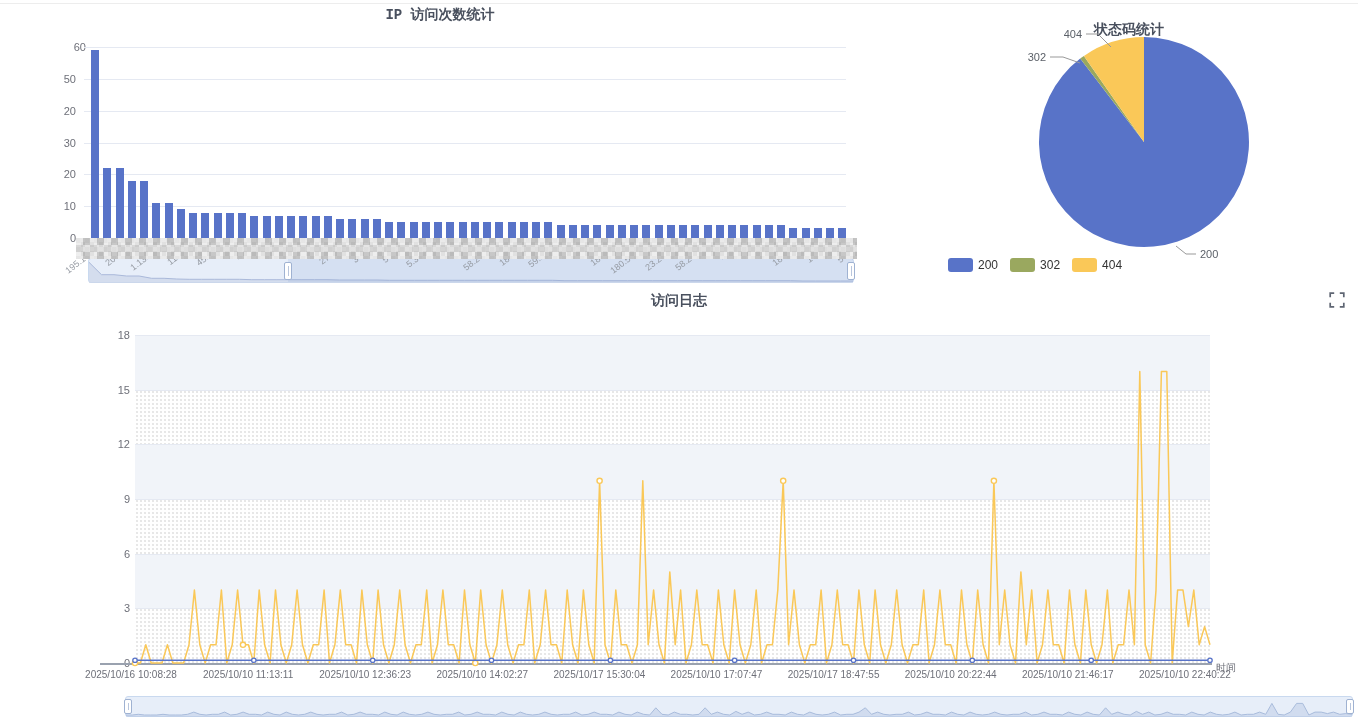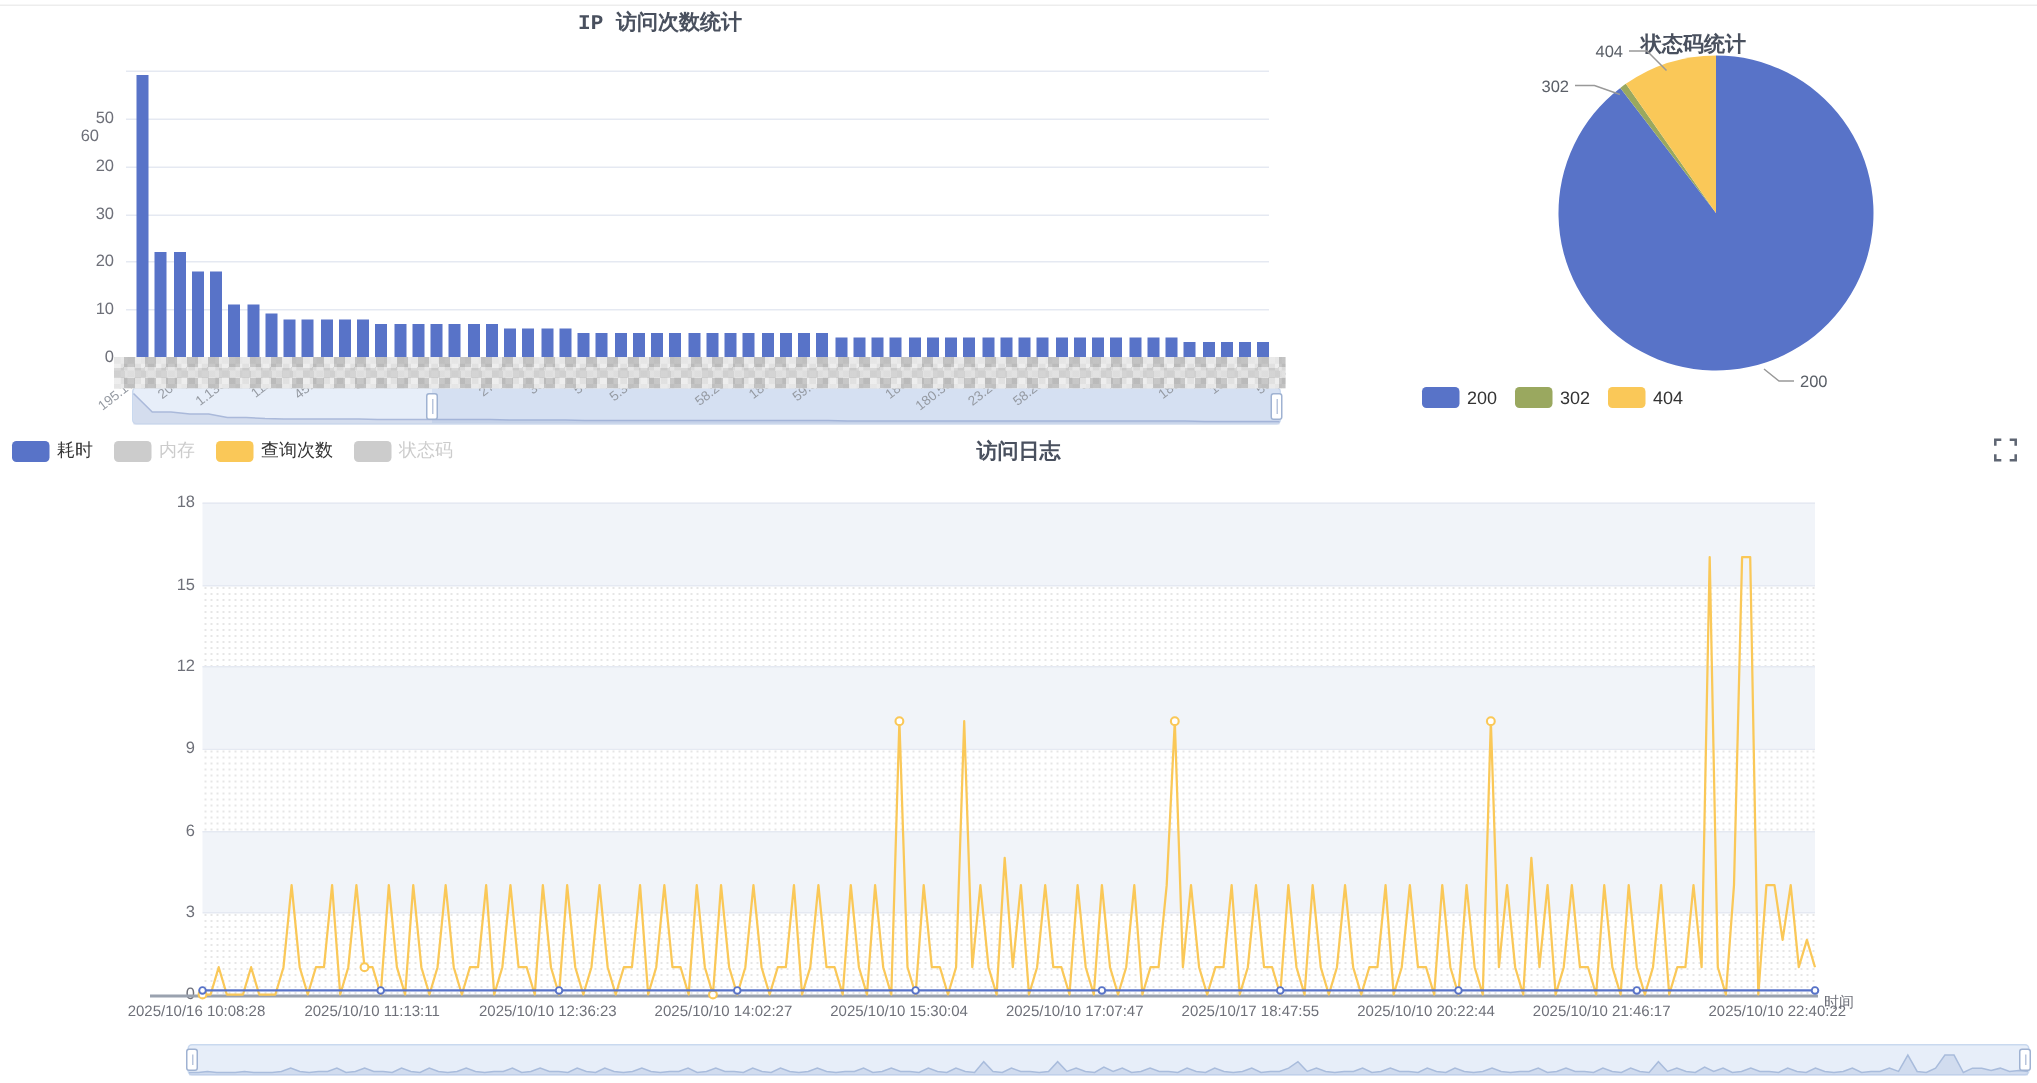--- a/index.html
+++ b/index.html
@@ -55,21 +55,21 @@
   .fs-icon{position:absolute;right:13px;top:292px;width:16px;height:16px;cursor:pointer;}
 </style>
 </head>
 <body>
 
 <div class="page">
   <div class="topline"></div>
 
   <div class="chart-title" style="top:6px;left:0;width:880px;">IP 访问次数统计</div>
   <div id="bar-ylabels">
-      <div class="ylabel" style="left: 32px; top: 41px; position: absolute; margin-top: 44px;">60</div>
+      <div class="ylabel" style="left: 52px; top: 41px; position: absolute;">60</div>
       <div class="ylabel" style="left: 42px; top: 72.8333px; position: absolute;">50</div>
       <div class="ylabel" style="left: 42px; top: 104.667px; position: absolute;">20</div>
       <div class="ylabel" style="left: 42px; top: 136.5px; position: absolute;">30</div>
       <div class="ylabel" style="left: 42px; top: 168.333px; position: absolute;">20</div>
       <div class="ylabel" style="left: 42px; top: 200.167px; position: absolute;">10</div>
       <div class="ylabel" style="left: 42px; top: 232px; position: absolute;">0</div>
     </div>
   <div id="bar-grid">
       <div class="gridline" style="left: 84px; top: 47px; width: 762px; position: absolute;"></div>
       <div class="gridline" style="left: 84px; top: 78.8333px; width: 762px; position: absolute;"></div>
@@ -203,38 +203,20 @@
       <div class="legend-item">
         <span class="legend-swatch" style="background: rgb(154, 168, 95);"></span>
         <span class="legend-label">302</span>
       </div>
       <div class="legend-item">
         <span class="legend-swatch" style="background: rgb(250, 200, 88);"></span>
         <span class="legend-label">404</span>
       </div>
     </div>
 
-  <div class="legend-row" id="log-legend" style="left:8px;top:292px;">
-      <div class="legend-item">
-        <span class="legend-swatch" style="background: rgb(88, 115, 200);"></span>
-        <span class="legend-label">耗时</span>
-      </div>
-      <div class="legend-item inactive">
-        <span class="legend-swatch" style="background: rgb(204, 204, 204);"></span>
-        <span class="legend-label">内存</span>
-      </div>
-      <div class="legend-item">
-        <span class="legend-swatch" style="background: rgb(250, 200, 88);"></span>
-        <span class="legend-label">查询次数</span>
-      </div>
-      <div class="legend-item inactive">
-        <span class="legend-swatch" style="background: rgb(204, 204, 204);"></span>
-        <span class="legend-label">状态码</span>
-      </div>
-    </div>
   <div class="chart-title" style="top:292px;left:0;width:1358px;">访问日志</div>
   <svg class="fs-icon" viewBox="0 0 16 16">
     <g fill="none" stroke="#5f6673" stroke-width="1.7">
       <path d="M1.2 5.2 V1.2 H5.2"></path>
         <path d="M10.8 1.2 H14.8 V5.2"></path>
       <path d="M14.8 10.8 V14.8 H10.8"></path>
         <path d="M5.2 14.8 H1.2 V10.8"></path>
     </g>
   </svg>
 
@@ -282,21 +264,21 @@
       <circle cx="718.5" cy="325.26666666666665" r="2.2" fill="#fff" stroke="#5873c8" stroke-width="1.3"></circle>
       <circle cx="837.3" cy="325.26666666666665" r="2.2" fill="#fff" stroke="#5873c8" stroke-width="1.3"></circle>
       <circle cx="956.2" cy="325.26666666666665" r="2.2" fill="#fff" stroke="#5873c8" stroke-width="1.3"></circle>
       <circle cx="1075.0" cy="325.26666666666665" r="2.2" fill="#fff" stroke="#5873c8" stroke-width="1.3"></circle>
     </svg>
   <div id="line-xlabels">
       <div class="xlab" style="left: 131px; top: 669px; position: absolute;">2025/10/16 10:08:28</div>
       <div class="xlab" style="left: 248.1px; top: 669px; position: absolute;">2025/10/10 11:13:11</div>
       <div class="xlab" style="left: 365.2px; top: 669px; position: absolute;">2025/10/10 12:36:23</div>
       <div class="xlab" style="left: 482.3px; top: 669px; position: absolute;">2025/10/10 14:02:27</div>
-      <div class="xlab" style="left: 599.4px; top: 669px; position: absolute;">2025/10/10 15:30:04</div>
+      <div class="xlab" style="left: 599.4px; top: 669px; position: absolute;">2025/10/17 15:30:04</div>
       <div class="xlab" style="left: 716.5px; top: 669px; position: absolute;">2025/10/10 17:07:47</div>
       <div class="xlab" style="left: 833.6px; top: 669px; position: absolute;">2025/10/17 18:47:55</div>
       <div class="xlab" style="left: 950.7px; top: 669px; position: absolute;">2025/10/10 20:22:44</div>
       <div class="xlab" style="left: 1067.8px; top: 669px; position: absolute;">2025/10/10 21:46:17</div>
       <div class="xlab" style="left: 1184.9px; top: 669px; position: absolute;">2025/10/10 22:40:22</div>
     </div>
   <div class="axis-name" style="left:1216px;top:661px;">时间</div>
 
   <div class="dz-track" id="log-slider" style="left:125px;top:696px;width:1228px;height:21px;">
     <svg id="log-shadow" width="1226" height="19" style="left:0;top:1px;">

